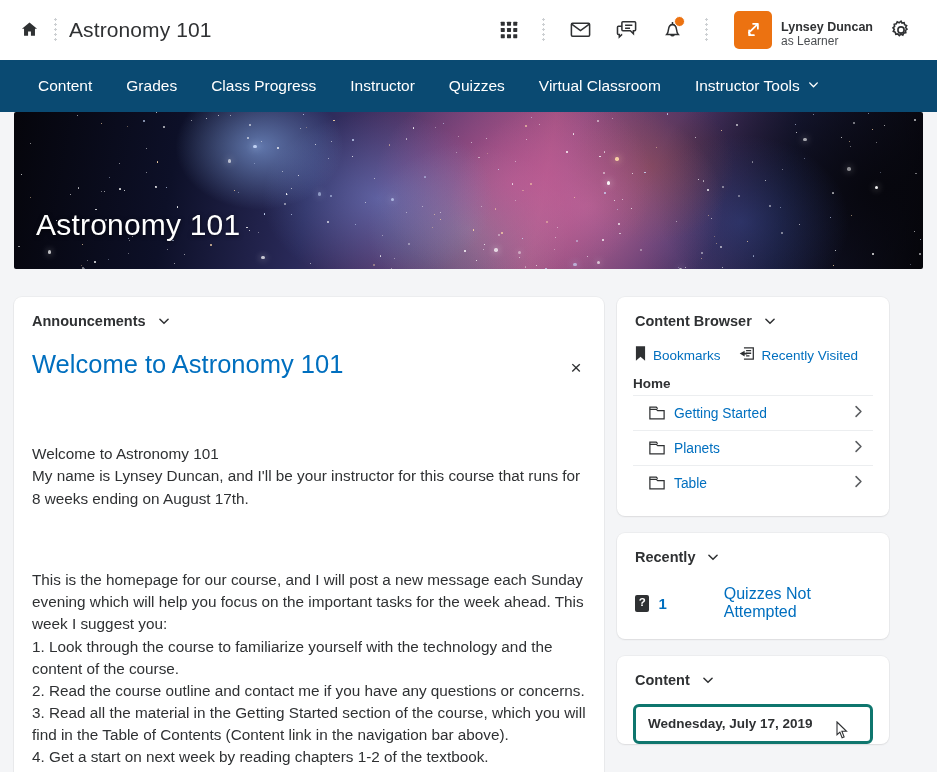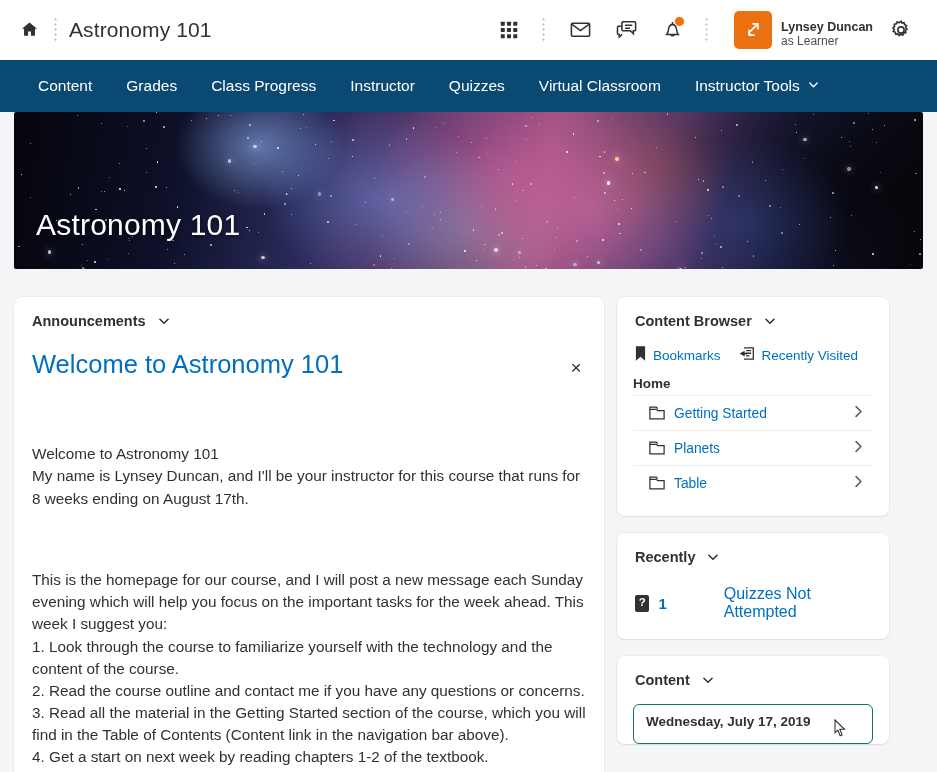--- a/index.html
+++ b/index.html
@@ -276,21 +276,21 @@
   .up-label {
     color: #006fbf;
     font-size: 16px;
     margin-left: 48px;
   }
 
   
   .cal-body { padding: 4px 16px 0 16px; }
   .cal-box {
     margin-top: 8px;
-    border: 1px solid #0f766e;
+    border: 3px solid #0f766e;
     border-radius: 6px;
     height: 40px;
     padding: 9px 12px 0 12px;
     position: relative;
     overflow: hidden;
   }
   .cal-date {
     font-size: 13.5px;
     font-weight: 700;
     color: #2f3133;

